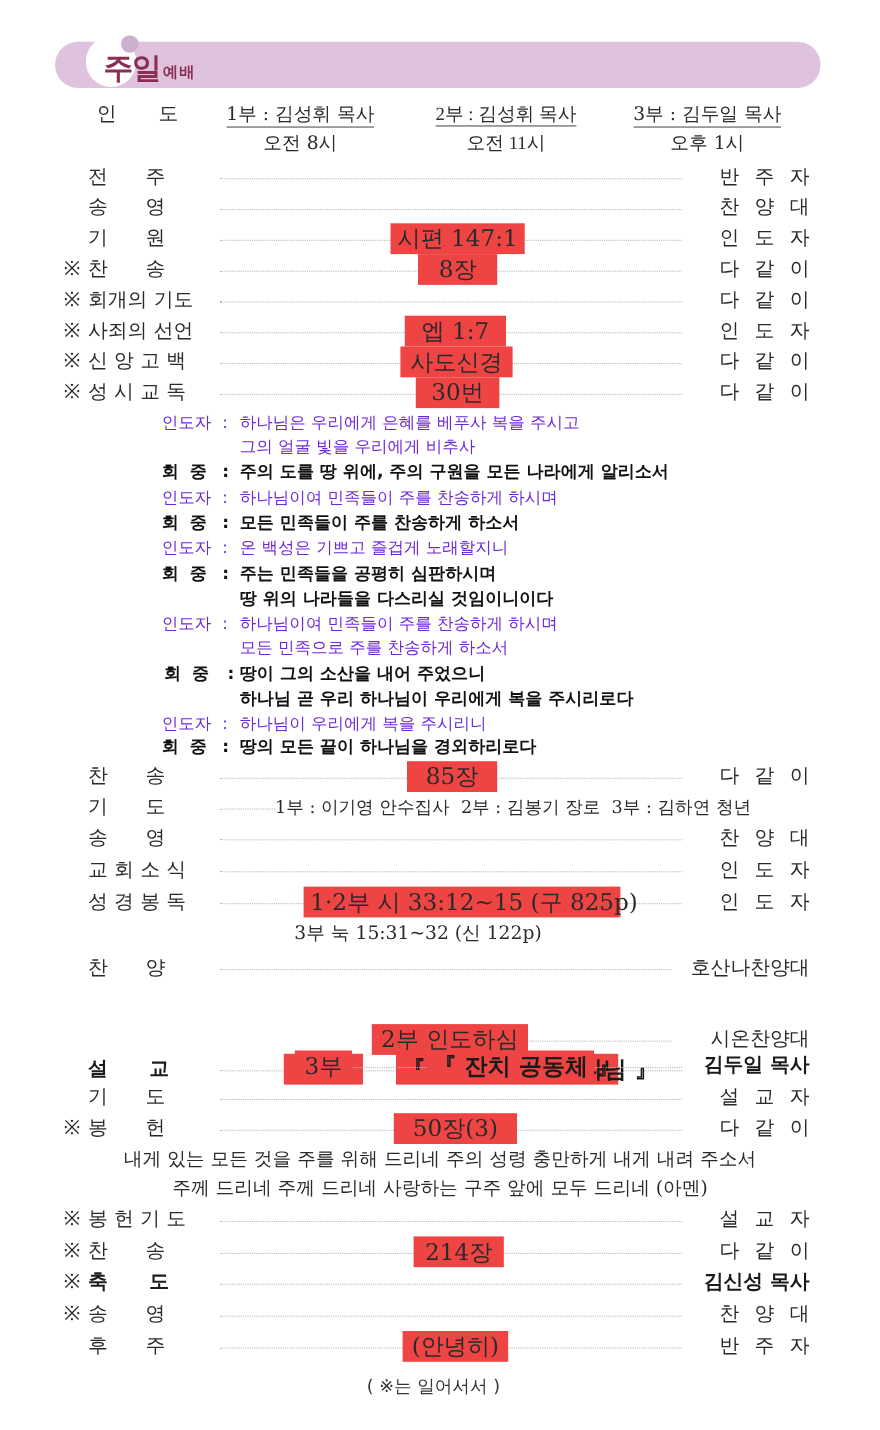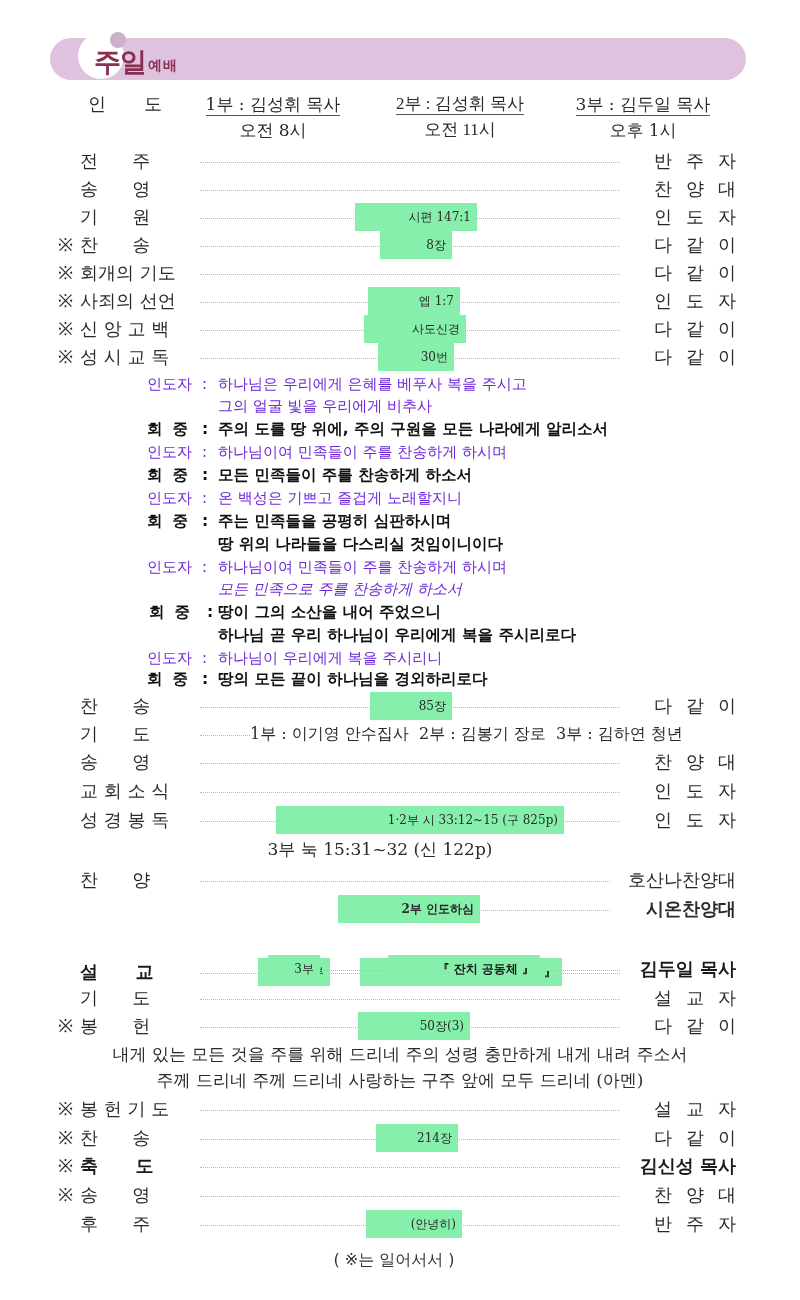--- a/index.html
+++ b/index.html
@@ -15,21 +15,21 @@
                 border-radius: 50%; background: #cdb1cc; }
   .banner-title { position: absolute; left: 94px; top: 40px; height: 40px; display: flex; align-items: flex-end;
                   font-family: Liberation Sans, sans-serif; font-weight: bold; color: #8a2f53; }
   .banner-title .big { font-size: 27px; line-height: 36px; letter-spacing: -1px; }
   .banner-title .small { font-size: 14px; line-height: 30px; margin-left: 2px; letter-spacing: 1px; }
 
   
   .ldr { position: absolute; left: 0; width: 800px; height: 28px; }
   .ldr .l { position: absolute; top: 0; font-size: 18px; line-height: 28px; white-space: pre; }
   .ldr .dots { position: absolute; top: 15px; height: 0; border-top: 1.5px dotted #b9b9b9; }
-  .ldr .c { position: absolute; top: 0; font-size: 12px; line-height: 28px; text-align: right; white-space: pre; background: #86efac; padding: 0 6px; }
+  .ldr .c { position: absolute; top: 0; font-size: 21px; line-height: 28px; text-align: center; white-space: pre; background: #ef4444; padding: 0 6px; }
   .ldr .r { position: absolute; top: 0; right: 64px; font-size: 18px; line-height: 28px; white-space: pre; letter-spacing: 14px; margin-right: -14px; background: #fff; padding-left: 6px; }
   .ldr .r.tight { letter-spacing: 0; margin-right: 0; }
   .bold { font-family: "DejaVu Sans", sans-serif; font-weight: bold; color: #1a1a1a; }
 
   
   .officiant { position: absolute; top: 92px; font-size: 17px; line-height: 24px; text-align: center; }
   .officiant .name { border-bottom: 1px solid #555; padding-bottom: 1px; white-space: pre; }
   .officiant .time { display: block; margin-top: 2px; white-space: pre; }
   .intro-label { position: absolute; top: 92px; left: 88px; font-size: 18px; line-height: 24px; letter-spacing: 38px; white-space: pre; }
 
@@ -123,21 +123,21 @@
 
 <div class="rr" style="top:373px;"><span class="who">인도자</span><span class="colon">:</span><span>하나님은 우리에게 은혜를 베푸사 복을 주시고</span></div>
 <div class="rr" style="top:395px;"><span class="cont">그의 얼굴 빛을 우리에게 비추사</span></div>
 <div class="rr people" style="top:418px;"><span class="who">회중</span><span class="colon">:</span><span>주의 도를 땅 위에, 주의 구원을 모든 나라에게 알리소서</span></div>
 <div class="rr" style="top:441px;"><span class="who">인도자</span><span class="colon">:</span><span>하나님이여 민족들이 주를 찬송하게 하시며</span></div>
 <div class="rr people" style="top:464px;"><span class="who">회중</span><span class="colon">:</span><span>모든 민족들이 주를 찬송하게 하소서</span></div>
 <div class="rr" style="top:487px;"><span class="who">인도자</span><span class="colon">:</span><span>온 백성은 기쁘고 즐겁게 노래할지니</span></div>
 <div class="rr people" style="top:510px;"><span class="who">회중</span><span class="colon">:</span><span>주는 민족들을 공평히 심판하시며</span></div>
 <div class="rr people" style="top:533px;"><span class="cont">땅 위의 나라들을 다스리실 것임이니이다</span></div>
 <div class="rr" style="top:556px;"><span class="who">인도자</span><span class="colon">:</span><span>하나님이여 민족들이 주를 찬송하게 하시며</span></div>
-<div class="rr" style="top:578px;font-style:italic;"><span class="cont">모든 민족으로 주를 찬송하게 하소서</span></div>
+<div class="rr" style="top:578px;"><span class="cont">모든 민족으로 주를 찬송하게 하소서</span></div>
 <div class="rr people" style="top:601px;text-align:center;"><span class="who">회중</span><span class="colon">:</span><span>땅이 그의 소산을 내어 주었으니</span></div>
 <div class="rr people" style="top:624px;"><span class="cont">하나님 곧 우리 하나님이 우리에게 복을 주시리로다</span></div>
 <div class="rr" style="top:647px;"><span class="who">인도자</span><span class="colon">:</span><span>하나님이 우리에게 복을 주시리니</span></div>
 <div class="rr people" style="top:668px;"><span class="who">회중</span><span class="colon">:</span><span>땅의 모든 끝이 하나님을 경외하리로다</span></div>
 
 <div class="ldr" style="top:692px;">
   <span class="l" style="left:80px;">찬      송</span>
   <span class="dots" style="left:200px;width:420px;"></span>
   <span class="c" style="left:370px;width:70px;">85장</span>
   <span class="r">다같이</span>
@@ -163,21 +163,21 @@
   <span class="c" style="left:276px;width:276px;">1·2부 시 33:12~15 (구 825p)</span>
   <span class="r">인도자</span>
 </div>
 <div class="center-line" style="top:836px;left:-20px;">3부 눅 15:31~32 (신 122p)</div>
 
 <div class="ldr" style="top:866px;">
   <span class="l" style="left:80px;">찬      양</span>
   <span class="dots" style="left:200px;width:410px;"></span>
   <span class="r tight" style="right:64px;">호산나찬양대</span>
 </div>
-<div class="ldr" style="top:895px;font-weight:bold;">
+<div class="ldr" style="top:931px;">
   <span class="dots" style="left:470px;width:140px;"></span>
   <span class="c" style="left:338px;width:130px;">2부 인도하심</span>
   <span class="r tight" style="right:64px;">시온찬양대</span>
 </div>
 
 <div class="ldr" style="top:958px;">
   <span class="l bold" style="left:80px;">설      교</span>
   <span class="dots" style="left:200px;width:420px;"></span>
   <span class="c" style="left:258px;width:60px;">1·2부</span>
   <span class="c bold" style="left:360px;width:190px;">『 구부리시는 하나님 』</span>

